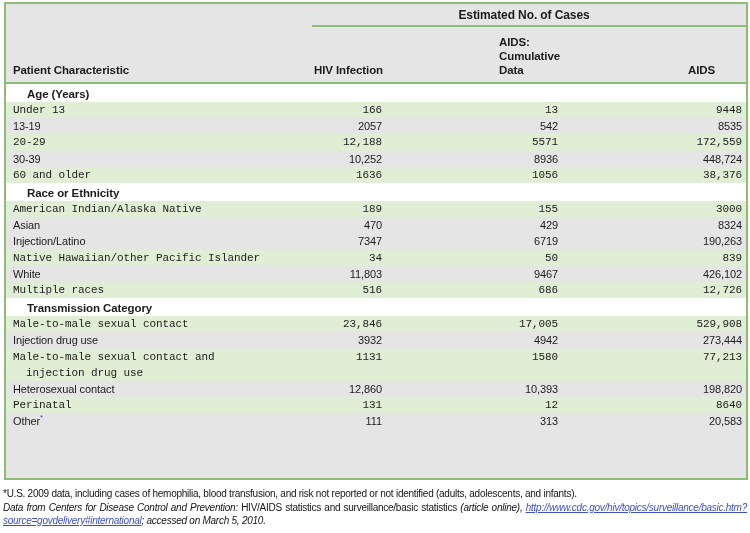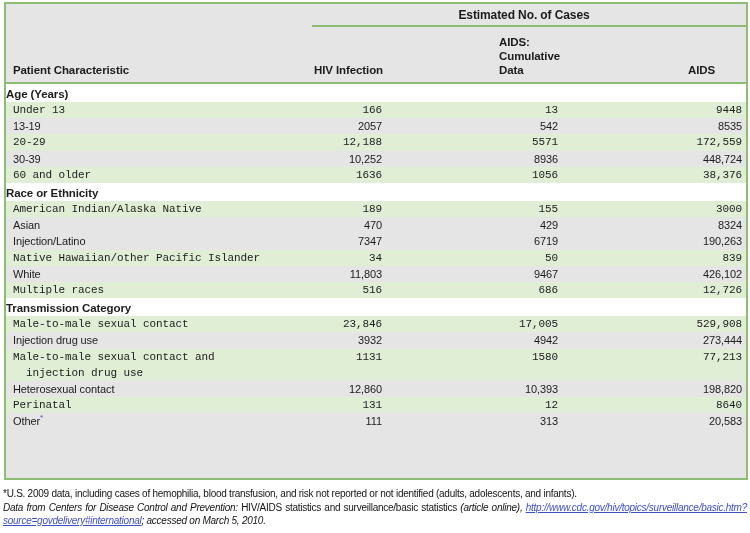--- a/index.html
+++ b/index.html
@@ -27,21 +27,21 @@
       letter-spacing:-0.1px;padding-bottom:3px;}
   .ch1{width:296px;padding-left:7px;margin-top:24px;}
   .ch2{width:88px;padding-left:12px;white-space:nowrap;}
   .ch3{width:170px;padding-left:112px;}
   .ch4{width:186px;padding-left:109px;white-space:pre-line;}
   .head-rule{position:absolute;left:0;bottom:0;width:740px;height:2px;background:#8dbd74;}
   
   .tbody{position:relative;width:740px;}
   .section-title{
     height:18px;line-height:20px;font-weight:bold;font-size:11.5px;
-    letter-spacing:-0.1px;padding-left:0;background:#ffffff;
+    letter-spacing:-0.1px;padding-left:21px;background:#ffffff;
   }
   .trow{display:flex;align-items:flex-start;font-size:11px;line-height:16.2px;letter-spacing:-0.1px;}
   .trow.green{background:#e0eed5;font-family:Liberation Mono, monospace;}
   .cell{box-sizing:border-box;}
   .c1{width:296px;padding-left:7px;}
   .c1 .l2{padding-left:13px;}
   .c2{width:88px;text-align:right;padding-right:8px;}
   .c3{width:170px;text-align:right;padding-right:2px;}
   .c4{width:186px;text-align:right;padding-right:4px;}
   .c1 sup{color:#3d4fc4;font-size:8px;line-height:0;}

